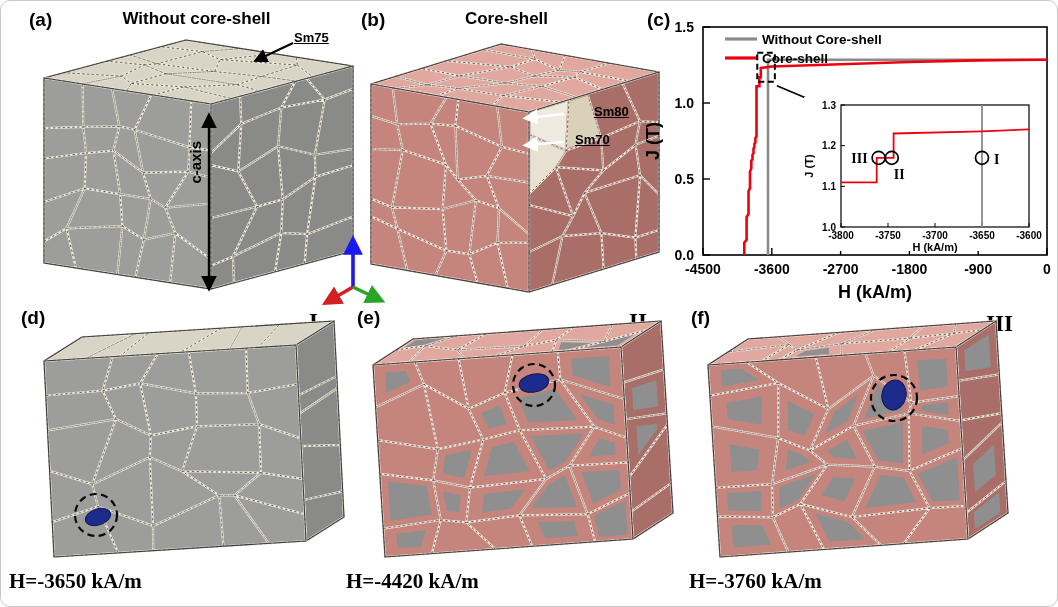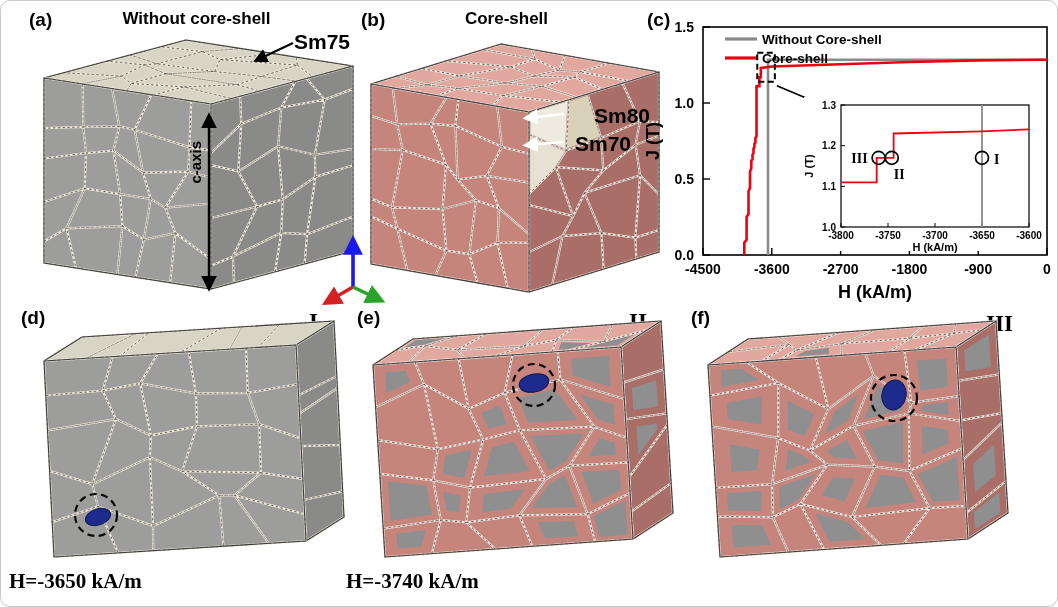--- a/index.html
+++ b/index.html
@@ -3,21 +3,21 @@
 <meta charset="utf-8">
 <style>
   html,body{margin:0;padding:0;background:#ffffff;}
   body{width:1058px;height:607px;position:relative;overflow:hidden;
        font-family:"Liberation Sans",sans-serif;}
   .fig{position:absolute;left:0;top:0;right:0;bottom:0;background:#fff;
        border:1px solid #c9c9c9;border-radius:10px;}
   .abs{position:absolute;}
   .plabel{font-weight:bold;font-size:19px;color:#000;}
   .ptitle{font-weight:bold;font-size:17px;color:#000;text-align:center;}
-  .ann{font-weight:bold;font-size:21px;color:#000;}
+  .ann{font-weight:bold;font-size:13px;color:#000;text-decoration:underline;}
   .roman{font-family:"Liberation Serif",serif;font-weight:bold;font-size:23px;color:#000;}
   .hlabel{font-family:Liberation Serif, serif;font-weight:bold;font-size:21px;color:#000;white-space:nowrap;}
   .caxis{font-weight:bold;font-size:15px;color:#000;transform:rotate(-90deg);white-space:nowrap;}
   svg{overflow:visible;}
   text.tick{font:bold 14px "Liberation Sans",sans-serif;fill:#000;}
   text.axlabel{font:bold 18px "Liberation Sans",sans-serif;fill:#000;}
   text.legend{font:bold 13.5px "Liberation Sans",sans-serif;fill:#000;}
   text.itick{font:bold 10px "Liberation Sans",sans-serif;fill:#000;}
   text.iaxl{font:bold 11px "Liberation Sans",sans-serif;fill:#000;}
   text.iroman{font:bold 14px "Liberation Serif",serif;fill:#000;}
@@ -240,21 +240,21 @@
       <path d="M230.39 153.03L268.76 150.81L270.01 170.83L242.27 184.60Z" fill="#8f8f8f"></path>
       <path d="M45.49 215.10L74.65 210.74L70.15 227.80L46.39 229.53Z" fill="#8f8f8f"></path>
       <path d="M186.98 203.02L222.88 202.36L226.82 216.89L193.80 219.28Z" fill="#8f8f8f"></path>
       <path d="M242.75 197.13L274.34 181.45L276.48 215.63L248.32 217.68Z" fill="#8f8f8f"></path>
       <path d="M22.00 46.00L63.86 42.96L72.98 65.28L24.64 88.23ZM63.86 42.96L107.60 39.79L117.57 89.78L72.98 65.28ZM107.60 39.79L161.49 35.88L153.66 73.78L117.57 89.78ZM161.49 35.88L206.71 32.59L209.24 60.57L153.66 73.78ZM206.71 32.59L270.00 28.00L273.25 79.98L209.24 60.57ZM24.64 88.23L72.98 65.28L86.76 130.13L26.69 121.12ZM72.98 65.28L117.57 89.78L132.14 120.48L86.76 130.13ZM117.57 89.78L153.66 73.78L168.81 111.25L132.14 120.48ZM153.66 73.78L209.24 60.57L243.37 107.68L168.81 111.25ZM209.24 60.57L273.25 79.98L275.67 118.72L243.37 107.68ZM26.69 121.12L86.76 130.13L82.26 161.41L28.81 154.91ZM86.76 130.13L132.14 120.48L118.98 168.64L82.26 161.41ZM132.14 120.48L168.81 111.25L195.09 159.94L118.98 168.64ZM168.81 111.25L243.37 107.68L218.45 146.77L195.09 159.94ZM243.37 107.68L275.67 118.72L277.21 143.37L218.45 146.77ZM28.81 154.91L82.26 161.41L89.66 200.99L32.22 209.57ZM82.26 161.41L118.98 168.64L115.31 203.45L89.66 200.99ZM118.98 168.64L195.09 159.94L168.37 196.38L115.31 203.45ZM195.09 159.94L218.45 146.77L236.64 195.12L168.37 196.38ZM218.45 146.77L277.21 143.37L279.13 174.03L236.64 195.12ZM32.22 209.57L89.66 200.99L80.80 234.60L34.00 238.00ZM89.66 200.99L115.31 203.45L144.53 229.98L80.80 234.60ZM115.31 203.45L168.37 196.38L181.33 227.31L144.53 229.98ZM168.37 196.38L236.64 195.12L244.13 222.75L181.33 227.31ZM236.64 195.12L279.13 174.03L282.00 220.00L244.13 222.75Z" fill="none" stroke="#f3e3d9" stroke-width="2.2" stroke-linejoin="round"></path>
       <path d="M22.00 46.00L63.86 42.96L72.98 65.28L24.64 88.23ZM63.86 42.96L107.60 39.79L117.57 89.78L72.98 65.28ZM107.60 39.79L161.49 35.88L153.66 73.78L117.57 89.78ZM161.49 35.88L206.71 32.59L209.24 60.57L153.66 73.78ZM206.71 32.59L270.00 28.00L273.25 79.98L209.24 60.57ZM24.64 88.23L72.98 65.28L86.76 130.13L26.69 121.12ZM72.98 65.28L117.57 89.78L132.14 120.48L86.76 130.13ZM117.57 89.78L153.66 73.78L168.81 111.25L132.14 120.48ZM153.66 73.78L209.24 60.57L243.37 107.68L168.81 111.25ZM209.24 60.57L273.25 79.98L275.67 118.72L243.37 107.68ZM26.69 121.12L86.76 130.13L82.26 161.41L28.81 154.91ZM86.76 130.13L132.14 120.48L118.98 168.64L82.26 161.41ZM132.14 120.48L168.81 111.25L195.09 159.94L118.98 168.64ZM168.81 111.25L243.37 107.68L218.45 146.77L195.09 159.94ZM243.37 107.68L275.67 118.72L277.21 143.37L218.45 146.77ZM28.81 154.91L82.26 161.41L89.66 200.99L32.22 209.57ZM82.26 161.41L118.98 168.64L115.31 203.45L89.66 200.99ZM118.98 168.64L195.09 159.94L168.37 196.38L115.31 203.45ZM195.09 159.94L218.45 146.77L236.64 195.12L168.37 196.38ZM218.45 146.77L277.21 143.37L279.13 174.03L236.64 195.12ZM32.22 209.57L89.66 200.99L80.80 234.60L34.00 238.00ZM89.66 200.99L115.31 203.45L144.53 229.98L80.80 234.60ZM115.31 203.45L168.37 196.38L181.33 227.31L144.53 229.98ZM168.37 196.38L236.64 195.12L244.13 222.75L181.33 227.31ZM236.64 195.12L279.13 174.03L282.00 220.00L244.13 222.75Z" fill="none" stroke="#4a443f" stroke-width="0.6" stroke-dasharray="2 2.8"></path>
       <path d="M22.00 46.00L270.00 28.00L282.00 220.00L34.00 238.00Z" fill="none" stroke="#3e3e3e" stroke-width="1.1"></path>
       <ellipse cx="183" cy="64" rx="15" ry="9" fill="#1c2b8c" stroke="#10164a" stroke-width="1" transform="rotate(-12 183 64)"></ellipse>
       <circle cx="183" cy="66" r="21" fill="none" stroke="#0a0a0a" stroke-width="2.2" stroke-dasharray="7 4.5"></circle>
     </svg>
-  <div class="abs hlabel" style="left:345px;top:568px">H=-3740 kA/m</div>
+  <div class="abs hlabel" style="left:345px;top:568px">H=-4420 kA/m</div>
 
   <div class="abs plabel" style="left:690px;top:306px">(f)</div>
   <div class="abs roman" style="left:985px;top:310px">III</div>
   <svg id="cube-f" class="abs" style="left:685px;top:318px" width="330" height="252">
       <path d="M22.00 46.00L270.00 28.00L310.00 2.00L62.00 20.00Z" fill="#e0a89e"></path>
       <path d="M109.90 37.31L142.96 34.91L142.85 28.73L118.82 32.21Z" fill="#8f8f8f"></path>
       <path d="M22.00 46.00L76.01 42.08L103.40 25.47L42.13 32.91ZM76.01 42.08L93.58 40.80L110.27 31.28L103.40 25.47ZM93.58 40.80L155.44 36.32L155.23 24.76L110.27 31.28ZM155.44 36.32L202.75 32.88L224.14 19.08L155.23 24.76ZM202.75 32.88L228.39 31.02L267.94 14.25L224.14 19.08ZM228.39 31.02L270.00 28.00L296.53 10.76L267.94 14.25ZM42.13 32.91L103.40 25.47L92.50 17.79L62.00 20.00ZM103.40 25.47L110.27 31.28L153.35 13.37L92.50 17.79ZM110.27 31.28L155.23 24.76L190.15 10.70L153.35 13.37ZM155.23 24.76L224.14 19.08L236.64 7.32L190.15 10.70ZM224.14 19.08L267.94 14.25L269.56 4.93L236.64 7.32ZM267.94 14.25L296.53 10.76L310.00 2.00L269.56 4.93Z" fill="none" stroke="#f3e3d9" stroke-width="2.2" stroke-linejoin="round"></path>
       <path d="M22.00 46.00L76.01 42.08L103.40 25.47L42.13 32.91ZM76.01 42.08L93.58 40.80L110.27 31.28L103.40 25.47ZM93.58 40.80L155.44 36.32L155.23 24.76L110.27 31.28ZM155.44 36.32L202.75 32.88L224.14 19.08L155.23 24.76ZM202.75 32.88L228.39 31.02L267.94 14.25L224.14 19.08ZM228.39 31.02L270.00 28.00L296.53 10.76L267.94 14.25ZM42.13 32.91L103.40 25.47L92.50 17.79L62.00 20.00ZM103.40 25.47L110.27 31.28L153.35 13.37L92.50 17.79ZM110.27 31.28L155.23 24.76L190.15 10.70L153.35 13.37ZM155.23 24.76L224.14 19.08L236.64 7.32L190.15 10.70ZM224.14 19.08L267.94 14.25L269.56 4.93L236.64 7.32ZM267.94 14.25L296.53 10.76L310.00 2.00L269.56 4.93Z" fill="none" stroke="#4a443f" stroke-width="0.6" stroke-dasharray="2 2.8"></path>
       <path d="M22.00 46.00L270.00 28.00L310.00 2.00L62.00 20.00Z" fill="none" stroke="#3e3e3e" stroke-width="1.1"></path>
       <path d="M270.00 28.00L310.00 2.00L322.00 194.00L282.00 220.00Z" fill="#a96e67"></path>
@@ -283,14 +283,15 @@
       <path d="M194.50 155.82L217.26 158.61L230.55 183.14L179.42 189.01Z" fill="#8f8f8f"></path>
       <path d="M231.69 155.01L271.09 138.22L273.77 181.13L246.73 182.78Z" fill="#8f8f8f"></path>
       <path d="M45.81 205.95L76.52 206.48L85.03 225.74L47.22 228.49Z" fill="#8f8f8f"></path>
       <path d="M128.91 194.25L161.22 202.47L179.46 220.21L143.75 222.80Z" fill="#8f8f8f"></path>
       <path d="M22.00 46.00L60.80 43.18L92.28 64.03L23.92 76.73ZM60.80 43.18L129.88 38.17L142.35 90.11L92.28 64.03ZM129.88 38.17L179.27 34.59L187.63 56.66L142.35 90.11ZM179.27 34.59L218.42 31.74L225.34 83.67L187.63 56.66ZM218.42 31.74L270.00 28.00L273.07 77.17L225.34 83.67ZM23.92 76.73L92.28 64.03L92.16 118.92L25.84 107.39ZM92.28 64.03L142.35 90.11L123.78 131.58L92.16 118.92ZM142.35 90.11L187.63 56.66L167.44 106.87L123.78 131.58ZM187.63 56.66L225.34 83.67L222.84 94.48L167.44 106.87ZM225.34 83.67L273.07 77.17L274.62 101.93L222.84 94.48ZM25.84 107.39L92.16 118.92L86.08 165.19L29.67 168.77ZM92.16 118.92L123.78 131.58L141.39 145.66L86.08 165.19ZM123.78 131.58L167.44 106.87L188.82 147.60L141.39 145.66ZM167.44 106.87L222.84 94.48L223.41 151.83L188.82 147.60ZM222.84 94.48L274.62 101.93L276.33 129.28L223.41 151.83ZM29.67 168.77L86.08 165.19L86.89 198.28L31.46 197.32ZM86.08 165.19L141.39 145.66L114.40 184.93L86.89 198.28ZM141.39 145.66L188.82 147.60L165.90 198.03L114.40 184.93ZM188.82 147.60L223.41 151.83L243.61 189.12L165.90 198.03ZM223.41 151.83L276.33 129.28L279.93 186.90L243.61 189.12ZM31.46 197.32L86.89 198.28L102.24 233.05L34.00 238.00ZM86.89 198.28L114.40 184.93L138.06 230.45L102.24 233.05ZM114.40 184.93L165.90 198.03L194.99 226.32L138.06 230.45ZM165.90 198.03L243.61 189.12L217.68 224.67L194.99 226.32ZM243.61 189.12L279.93 186.90L282.00 220.00L217.68 224.67Z" fill="none" stroke="#f3e3d9" stroke-width="2.2" stroke-linejoin="round"></path>
       <path d="M22.00 46.00L60.80 43.18L92.28 64.03L23.92 76.73ZM60.80 43.18L129.88 38.17L142.35 90.11L92.28 64.03ZM129.88 38.17L179.27 34.59L187.63 56.66L142.35 90.11ZM179.27 34.59L218.42 31.74L225.34 83.67L187.63 56.66ZM218.42 31.74L270.00 28.00L273.07 77.17L225.34 83.67ZM23.92 76.73L92.28 64.03L92.16 118.92L25.84 107.39ZM92.28 64.03L142.35 90.11L123.78 131.58L92.16 118.92ZM142.35 90.11L187.63 56.66L167.44 106.87L123.78 131.58ZM187.63 56.66L225.34 83.67L222.84 94.48L167.44 106.87ZM225.34 83.67L273.07 77.17L274.62 101.93L222.84 94.48ZM25.84 107.39L92.16 118.92L86.08 165.19L29.67 168.77ZM92.16 118.92L123.78 131.58L141.39 145.66L86.08 165.19ZM123.78 131.58L167.44 106.87L188.82 147.60L141.39 145.66ZM167.44 106.87L222.84 94.48L223.41 151.83L188.82 147.60ZM222.84 94.48L274.62 101.93L276.33 129.28L223.41 151.83ZM29.67 168.77L86.08 165.19L86.89 198.28L31.46 197.32ZM86.08 165.19L141.39 145.66L114.40 184.93L86.89 198.28ZM141.39 145.66L188.82 147.60L165.90 198.03L114.40 184.93ZM188.82 147.60L223.41 151.83L243.61 189.12L165.90 198.03ZM223.41 151.83L276.33 129.28L279.93 186.90L243.61 189.12ZM31.46 197.32L86.89 198.28L102.24 233.05L34.00 238.00ZM86.89 198.28L114.40 184.93L138.06 230.45L102.24 233.05ZM114.40 184.93L165.90 198.03L194.99 226.32L138.06 230.45ZM165.90 198.03L243.61 189.12L217.68 224.67L194.99 226.32ZM243.61 189.12L279.93 186.90L282.00 220.00L217.68 224.67Z" fill="none" stroke="#4a443f" stroke-width="0.6" stroke-dasharray="2 2.8"></path>
       <path d="M22.00 46.00L270.00 28.00L282.00 220.00L34.00 238.00Z" fill="none" stroke="#3e3e3e" stroke-width="1.1"></path>
       <ellipse cx="208" cy="76" rx="12" ry="15" fill="#1c2b8c" stroke="#10164a" stroke-width="1" transform="rotate(12 208 76)"></ellipse>
       <circle cx="208" cy="79" r="23" fill="none" stroke="#0a0a0a" stroke-width="2.2" stroke-dasharray="7 4.5"></circle>
     </svg>
+  <div class="abs hlabel" style="left:688px;top:568px">H=-3760 kA/m</div>
 
 </div>
 
 </body></html>

